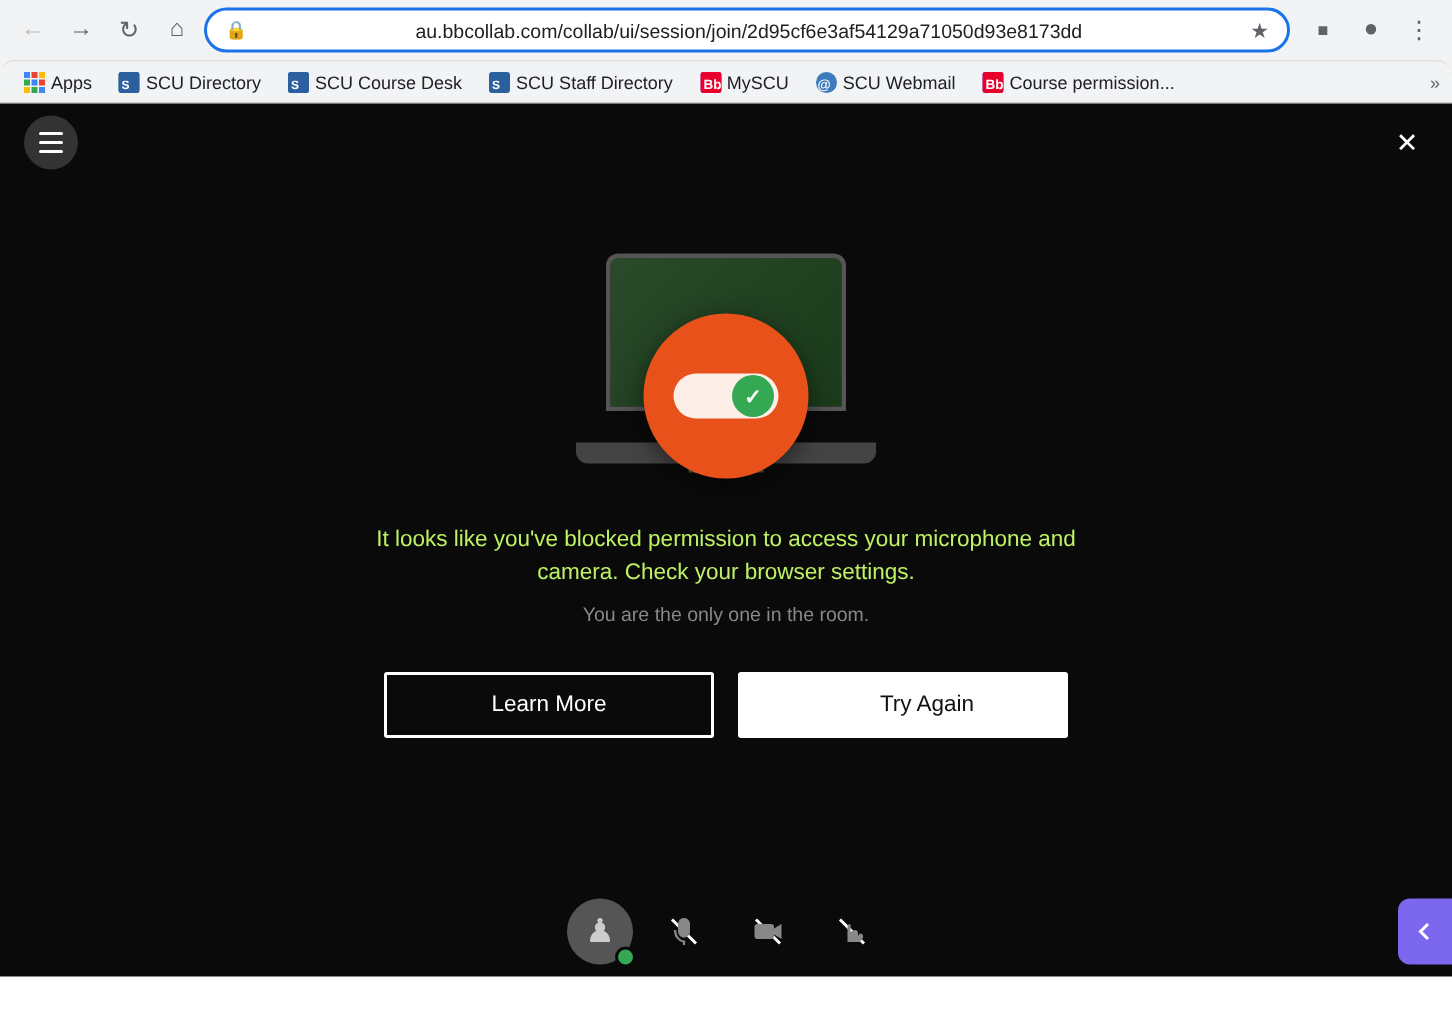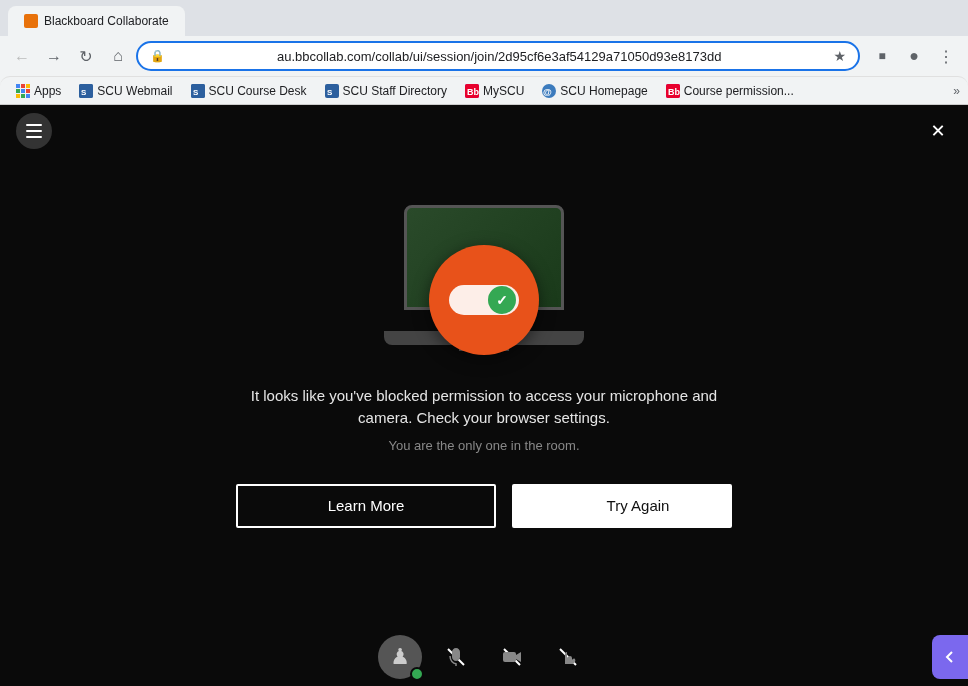--- a/index.html
+++ b/index.html
@@ -133,31 +133,31 @@
     }
     .toggle-knob {
       width: 28px; height: 28px; border-radius: 50%;
       background: #34a853;
       display: flex; align-items: center; justify-content: center;
       color: #fff; font-size: 14px; font-weight: bold;
     }
 
     
     .permission-text {
-      text-align: center; color: #e5e5e5; font-size: 15px; line-height: 1.5;
+      text-align: center; color: #bef264; font-size: 15px; line-height: 1.5;
       max-width: 480px; margin-bottom: 8px;
     }
     .room-text {
       color: #888; font-size: 13px; margin-bottom: 31px;
     }
 
     
     .action-buttons { display: flex; gap: 16px; }
     .btn-learn-more {
-      width: 260px; height: 44px; background: transparent;
+      width: 220px; height: 44px; background: transparent;
       border: 2px solid #fff; color: #fff; font-size: 15px;
       border-radius: 2px; cursor: pointer; font-weight: 500;
     }
     .btn-try-again {
       width: 220px; height: 44px; background: #fff;
       border: 2px solid #fff; color: #111; font-size: 15px;
       border-radius: 2px; cursor: pointer; font-weight: 500; padding-left: 32px;
     }
 
     
@@ -189,26 +189,20 @@
       width: 36px; height: 44px; background: #7b68ee;
       border-radius: 8px 0 0 8px; border: none; cursor: pointer;
       display: flex; align-items: center; justify-content: center;
       color: #fff; font-size: 16px;
     }
   </style>
 </head>
 <body>
 
 <div class="browser-chrome">
-  <div class="tab-bar">
-    <div class="tab-active">
-      <div class="tab-favicon"></div>
-      <span>Blackboard Collaborate</span>
-    </div>
-  </div>
 
   <div class="nav-bar">
     <button class="nav-btn disabled">←</button>
     <button class="nav-btn">→</button>
     <button class="nav-btn">↻</button>
     <button class="nav-btn">⌂</button>
 
     <div class="address-bar">
       <span class="lock-icon">🔒</span>
       <span class="address-text">au.bbcollab.com/collab/ui/session/join/2d95cf6e3af54129a71050d93e8173dd</span>
@@ -242,21 +236,21 @@
       <span>Apps</span>
     </div>
 
     <div class="bookmark-item">
       <div class="bm-icon bm-scu" style="background:#2c5f9e;">
         <svg width="14" height="14" viewBox="0 0 14 14">
             <rect width="14" height="14" fill="#2c5f9e" rx="2"></rect>
             <text x="2" y="11" font-size="8" fill="white" font-weight="bold">S</text>
           </svg>
       </div>
-      <span>SCU Webmail</span>
+      <span>SCU Directory</span>
     </div>
 
     <div class="bookmark-item">
       <div class="bm-icon bm-scu" style="background:#2c5f9e;">
         <svg width="14" height="14" viewBox="0 0 14 14">
             <rect width="14" height="14" fill="#2c5f9e" rx="2"></rect>
             <text x="2" y="11" font-size="8" fill="white" font-weight="bold">S</text>
           </svg>
       </div>
       <span>SCU Course Desk</span>
@@ -282,21 +276,21 @@
       <span>MySCU</span>
     </div>
 
     <div class="bookmark-item">
       <div class="bm-icon">
         <svg width="14" height="14" viewBox="0 0 14 14">
             <circle cx="7" cy="7" r="7" fill="#3c7bbd"></circle>
             <text x="1" y="11" font-size="9" fill="white">@</text>
           </svg>
       </div>
-      <span>SCU Homepage</span>
+      <span>SCU Webmail</span>
     </div>
 
     <div class="bookmark-item">
       <div class="bm-icon bm-bb">
         <svg width="14" height="14" viewBox="0 0 14 14">
             <rect width="14" height="14" fill="#e8002d" rx="2"></rect>
             <text x="2" y="11" font-size="9" fill="white" font-weight="bold">Bb</text>
           </svg>
       </div>
       <span>Course permission...</span>

